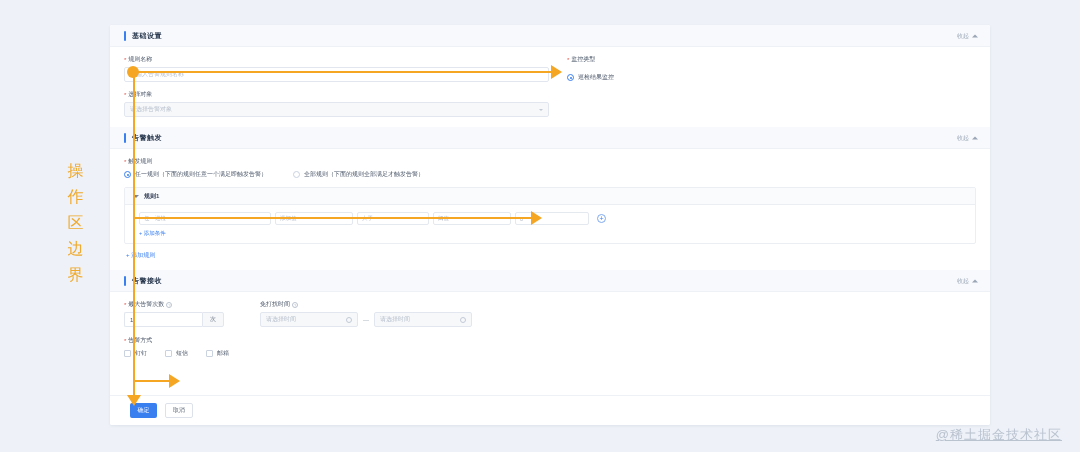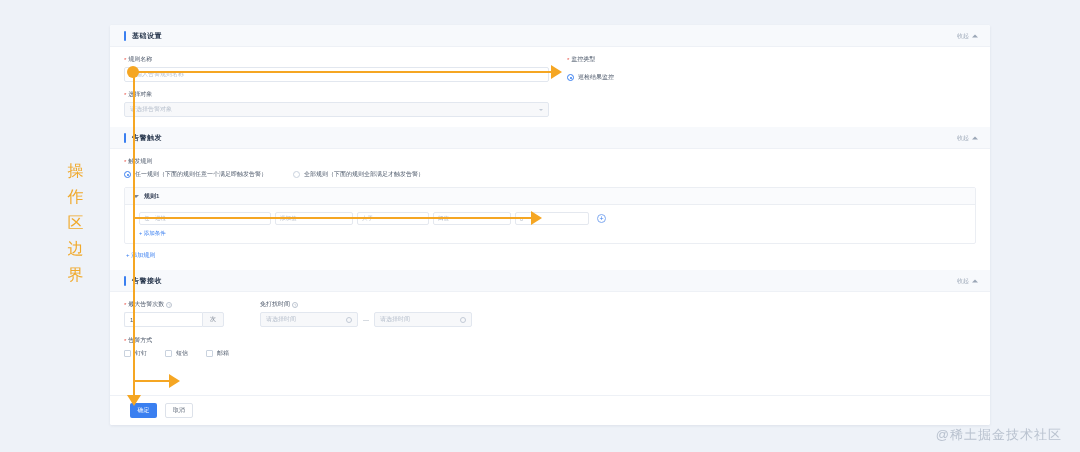--- a/index.html
+++ b/index.html
@@ -179,21 +179,21 @@
   .arrow-d {
     position: absolute; width: 0; height: 0; z-index: 51;
     border-left: 7px solid transparent;
     border-right: 7px solid transparent;
     border-top: 11px solid #f5a623;
   }
 
   
   .watermark {
     position: absolute; right: 18px; bottom: 8px;
-    font-size: 13px; color: #b9c2cf; letter-spacing: 1px;
+    font-size: 13px; color: #b9c2cf; letter-spacing: 1px; text-decoration: underline;
   }
 </style>
 </head>
 <body>
 
 <div id="root">
 
   <div class="side-anno">
     <span>操</span>
     <span>作</span>

